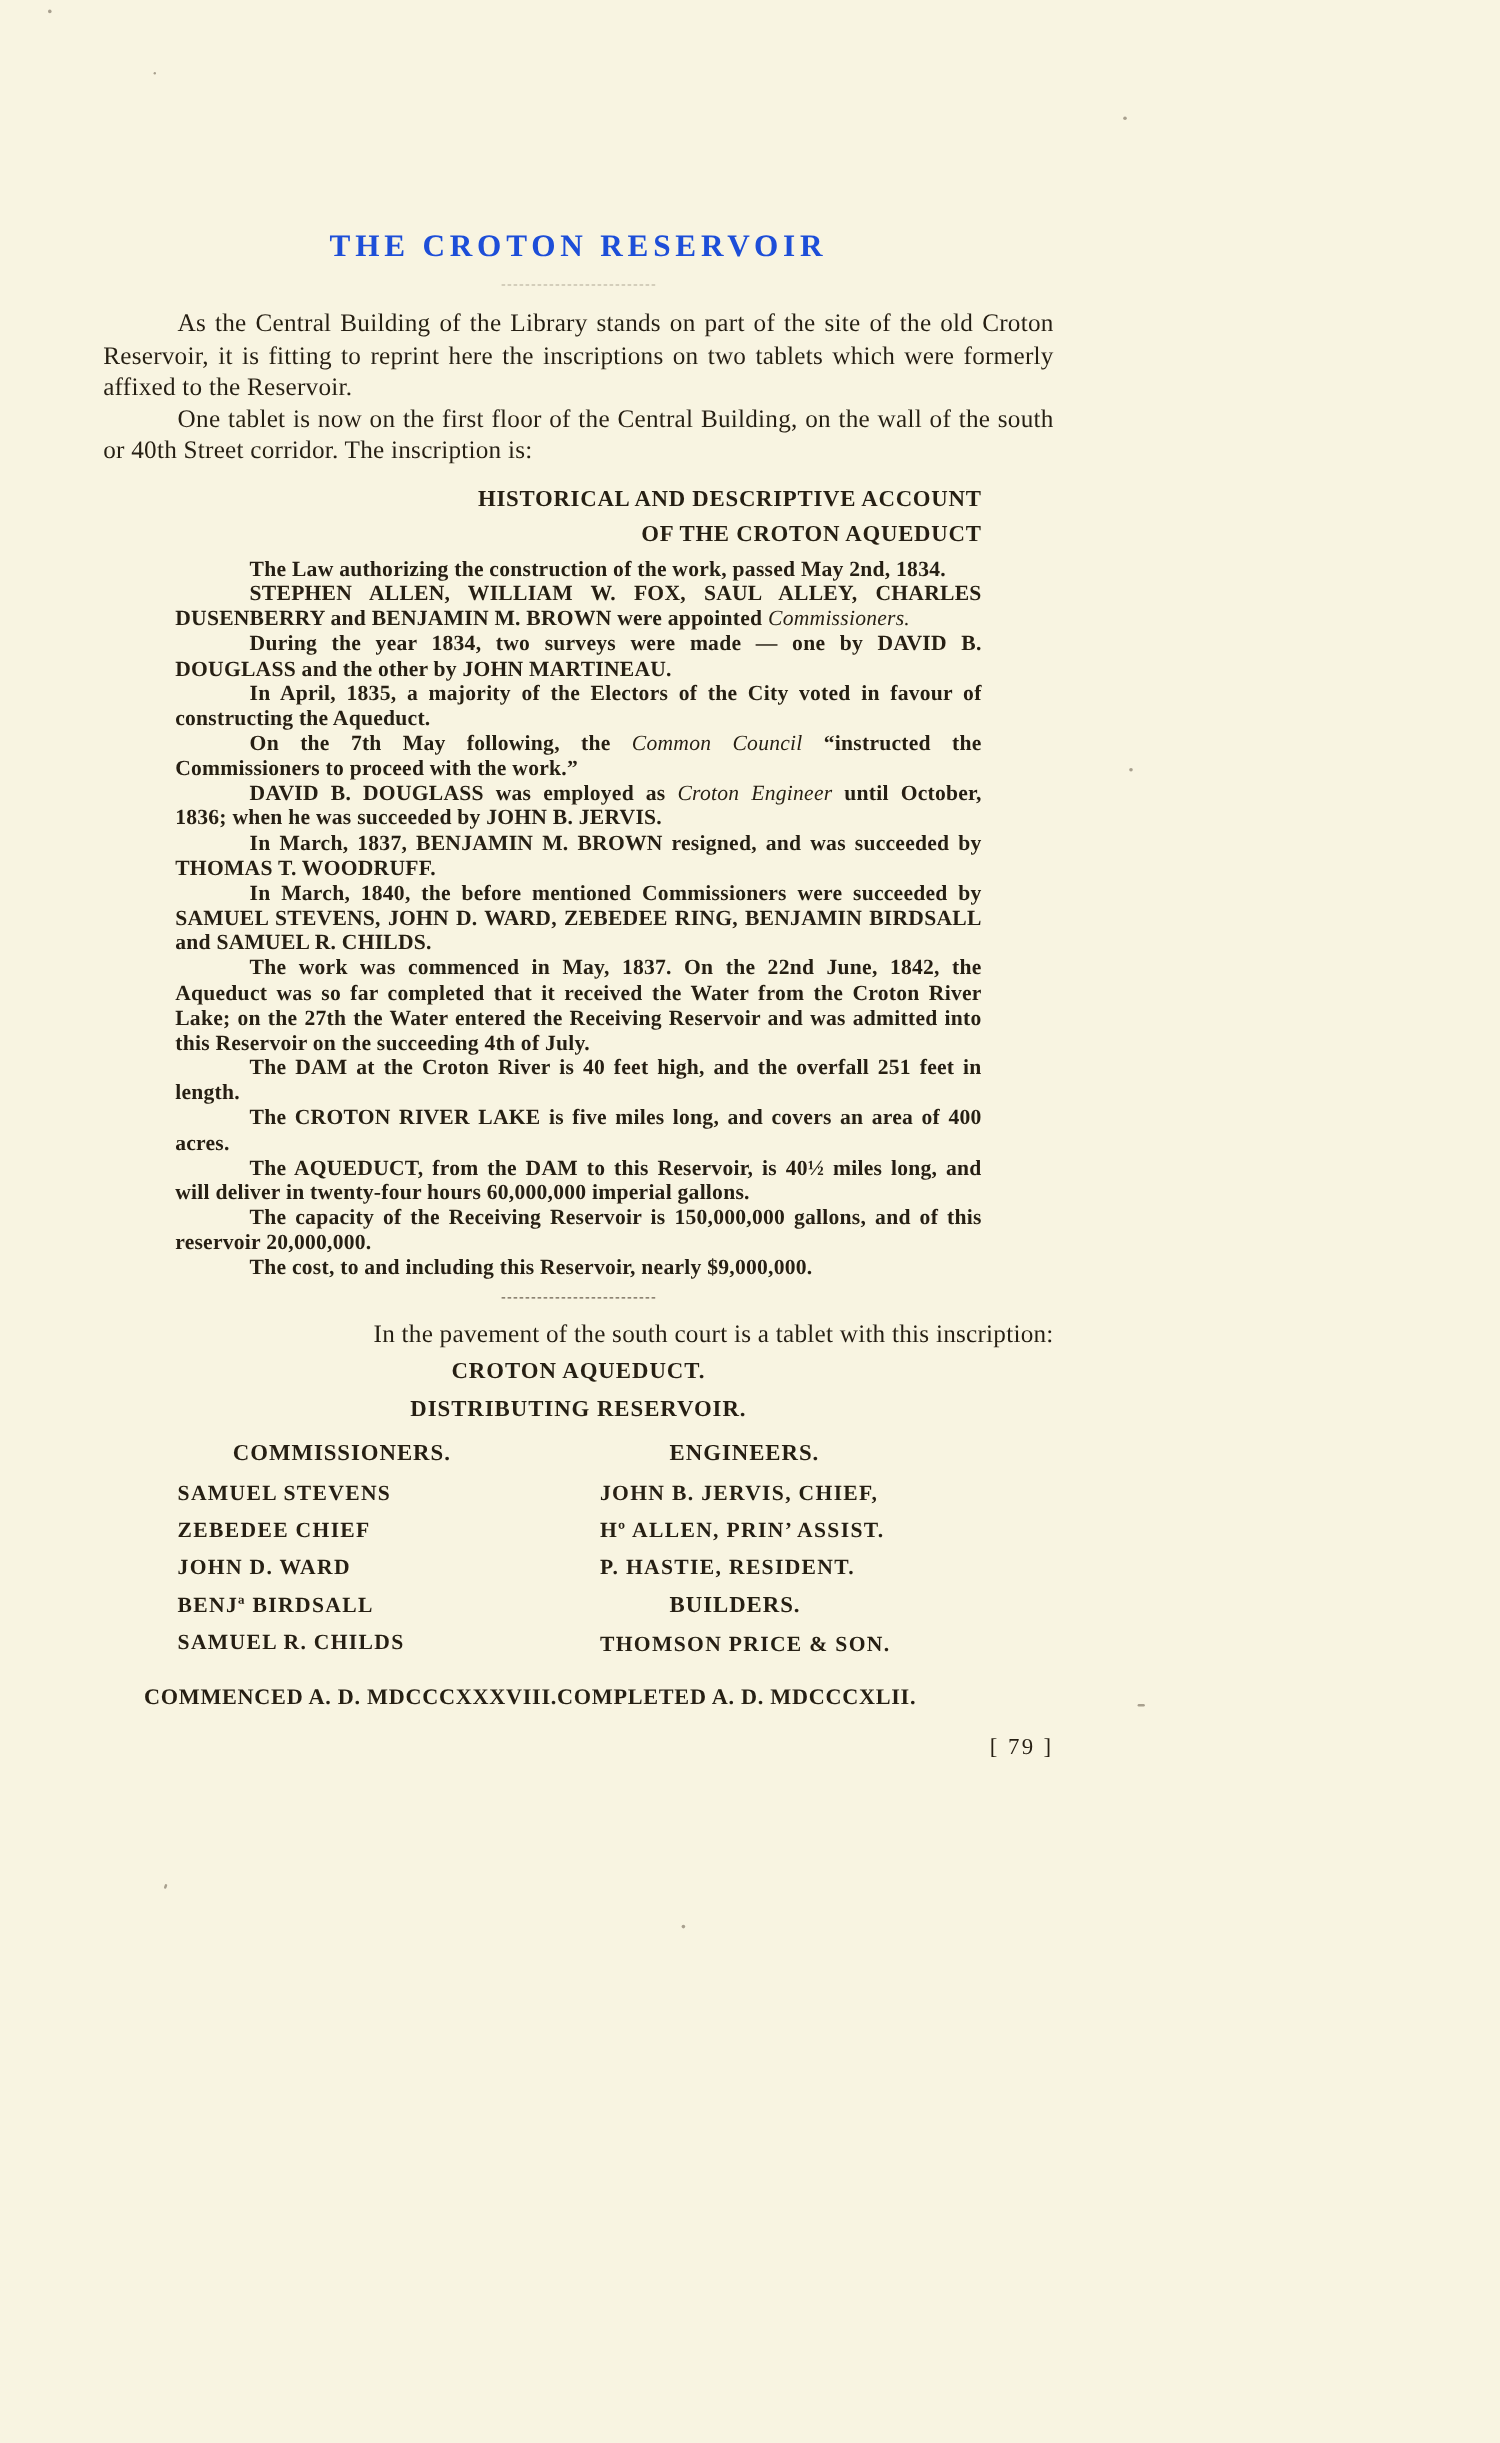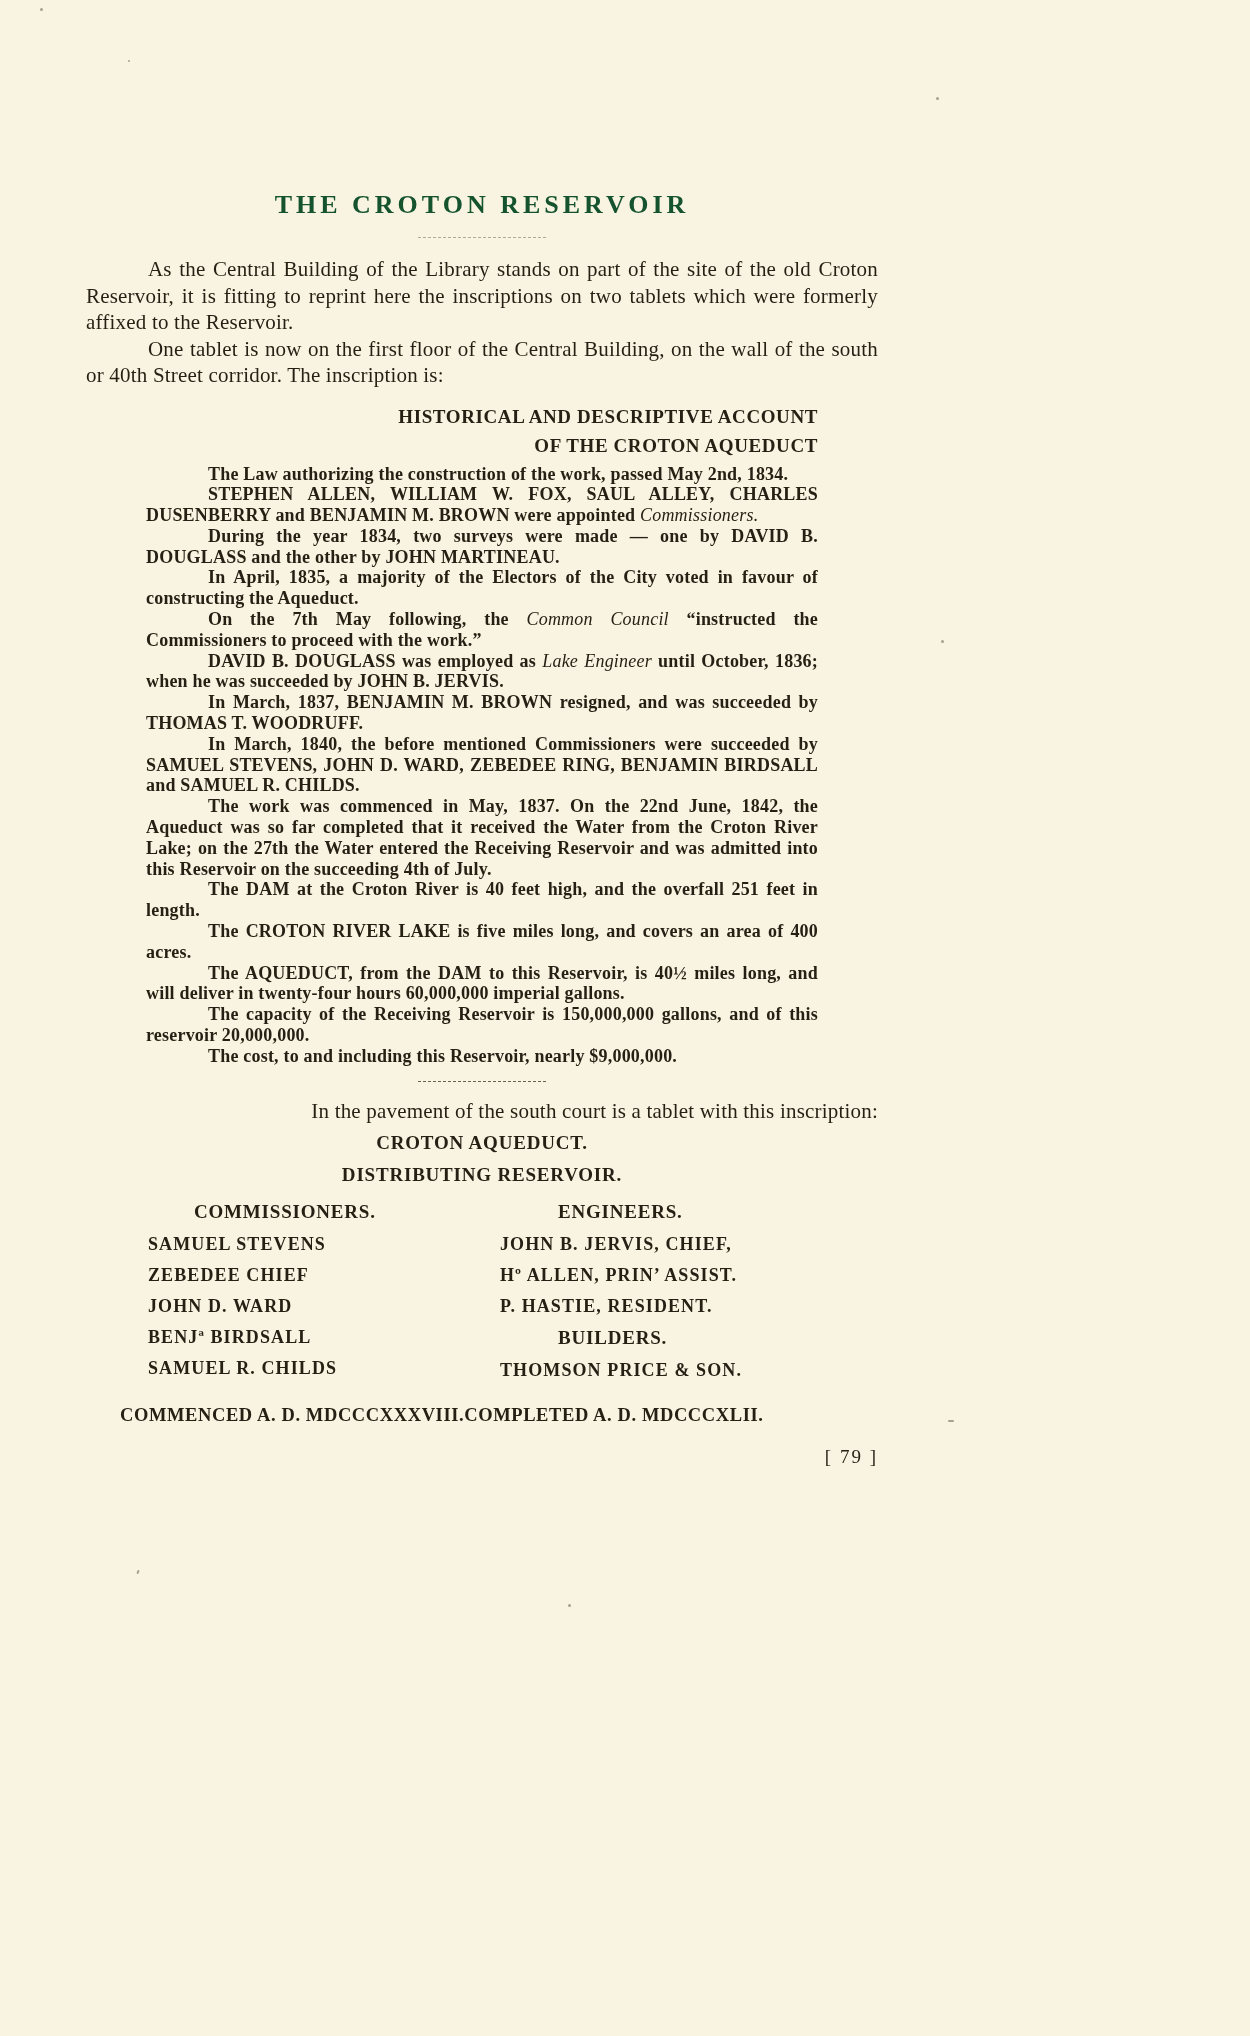--- a/index.html
+++ b/index.html
@@ -21,21 +21,21 @@
     width: 792px;
     margin-left: 86px;
     padding-top: 190px;
   }
   .title {
     margin: 0;
     text-align: center;
     font-size: 26px;
     font-weight: bold;
     letter-spacing: 4px;
-    color: #14532d;
+    color: #1d4ed8;
   }
   .rule {
     border: 0;
     border-top: 1px dashed rgba(90, 78, 58, 0.65);
     height: 0;
   }
   .rule-top { width: 128px; margin: 17px auto 0; opacity: 0.7; }
   .rule-mid { width: 128px; margin: 14px auto 0; border-top: 1.5px dashed rgba(70, 58, 42, 0.8); }
   .intro { margin-top: 18px; font-size: 21px; line-height: 26.5px; text-align: justify; }
   .intro p { margin: 0; text-indent: 62px; }
@@ -146,21 +146,21 @@
 
     <div class="account">
       <div class="acct-head">HISTORICAL AND DESCRIPTIVE ACCOUNT</div>
       <div class="acct-head">OF THE CROTON AQUEDUCT</div>
       <div class="acct-body">
           <p class="ap"><span>The Law authorizing the construction of the work, passed May 2nd, 1834.</span></p>
           <p class="ap"><span>STEPHEN ALLEN, WILLIAM W. FOX, SAUL ALLEY, CHARLES DUSENBERRY and BENJAMIN M. BROWN were appointed </span><span class="ital">Commissioners.</span></p>
           <p class="ap"><span>During the year 1834, two surveys were made — one by DAVID B. DOUGLASS and the other by JOHN MARTINEAU.</span></p>
           <p class="ap"><span>In April, 1835, a majority of the Electors of the City voted in favour of constructing the Aqueduct.</span></p>
           <p class="ap"><span>On the 7th May following, the </span><span class="ital">Common Council</span><span> “instructed the Commissioners to proceed with the work.”</span></p>
-          <p class="ap"><span>DAVID B. DOUGLASS was employed as </span><span class="ital">Lake Engineer</span><span> until October, 1836; when he was succeeded by JOHN B. JERVIS.</span></p>
+          <p class="ap"><span>DAVID B. DOUGLASS was employed as </span><span class="ital">Croton Engineer</span><span> until October, 1836; when he was succeeded by JOHN B. JERVIS.</span></p>
           <p class="ap"><span>In March, 1837, BENJAMIN M. BROWN resigned, and was succeeded by THOMAS T. WOODRUFF.</span></p>
           <p class="ap"><span>In March, 1840, the before mentioned Commissioners were succeeded by SAMUEL STEVENS, JOHN D. WARD, ZEBEDEE RING, BENJAMIN BIRDSALL and SAMUEL R. CHILDS.</span></p>
           <p class="ap"><span>The work was commenced in May, 1837.  On the 22nd June, 1842, the Aqueduct was so far completed that it received the Water from the Croton River Lake; on the 27th the Water entered the Receiving Reservoir and was admitted into this Reservoir on the succeeding 4th of July.</span></p>
           <p class="ap"><span>The DAM at the Croton River is 40 feet high, and the overfall 251 feet in length.</span></p>
           <p class="ap"><span>The CROTON RIVER LAKE is five miles long, and covers an area of 400 acres.</span></p>
           <p class="ap"><span>The AQUEDUCT, from the DAM to this Reservoir, is 40½ miles long, and will deliver in twenty-four hours 60,000,000 imperial gallons.</span></p>
           <p class="ap"><span>The capacity of the Receiving Reservoir is 150,000,000 gallons, and of this reservoir 20,000,000.</span></p>
           <p class="ap"><span>The cost, to and including this Reservoir, nearly $9,000,000.</span></p>
         </div>
     </div>

